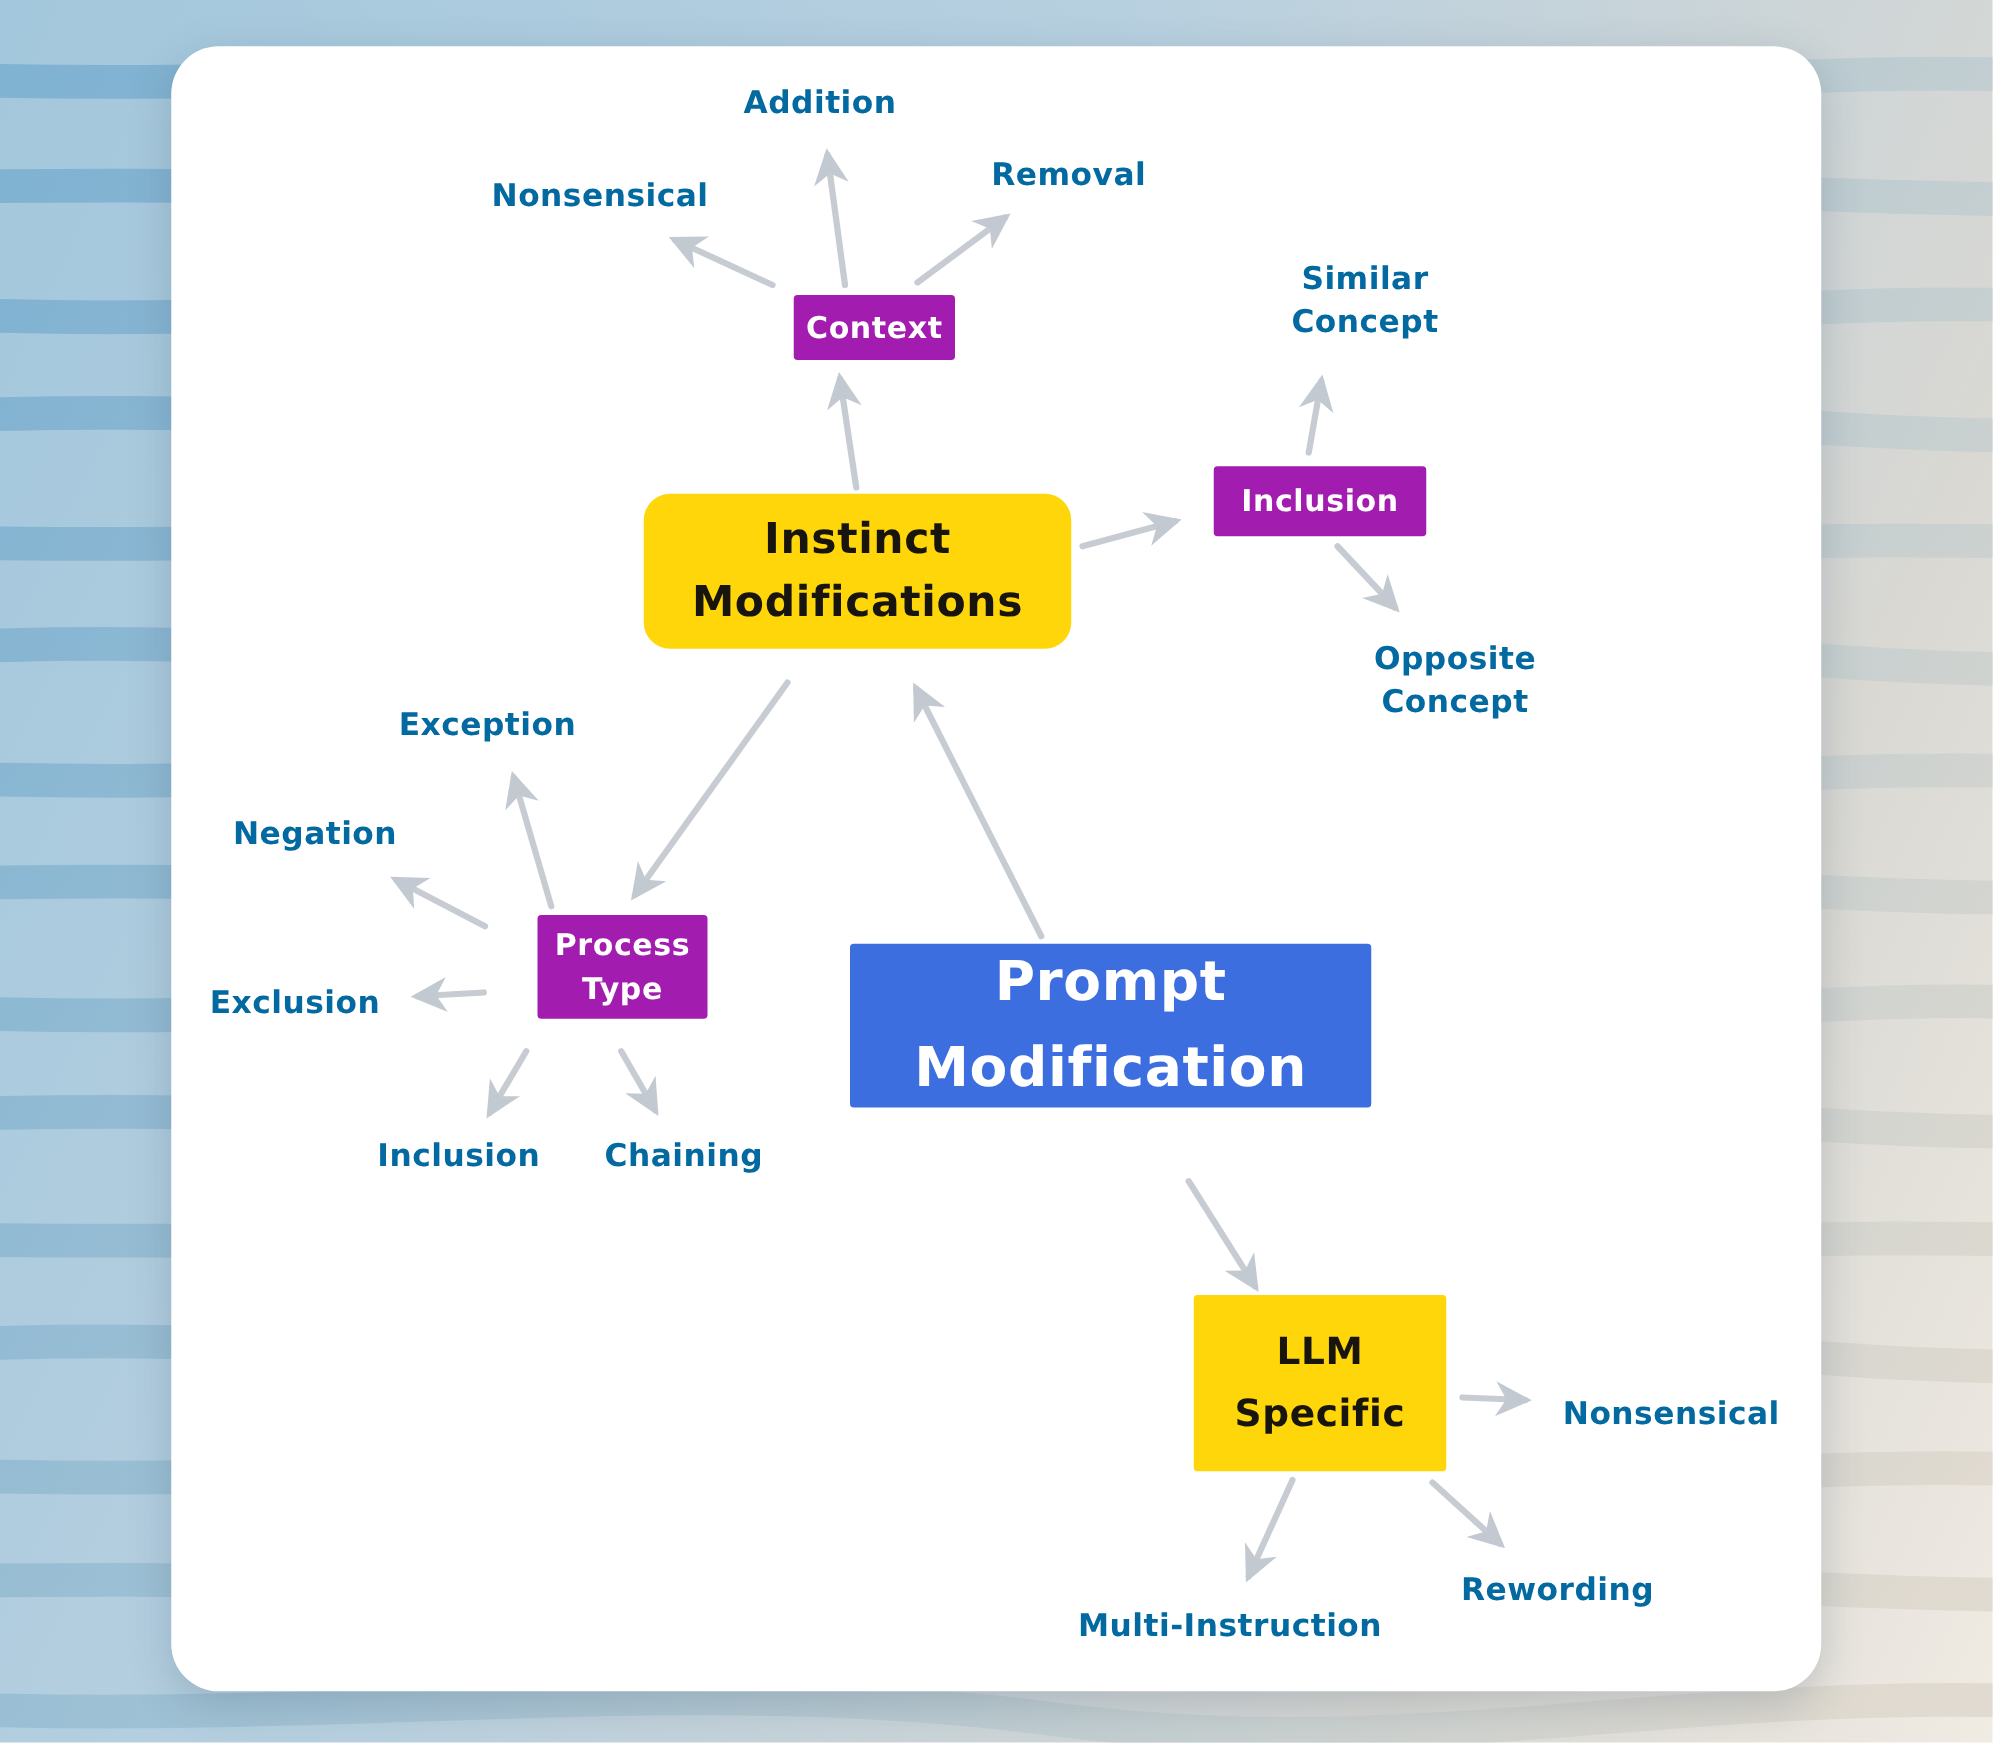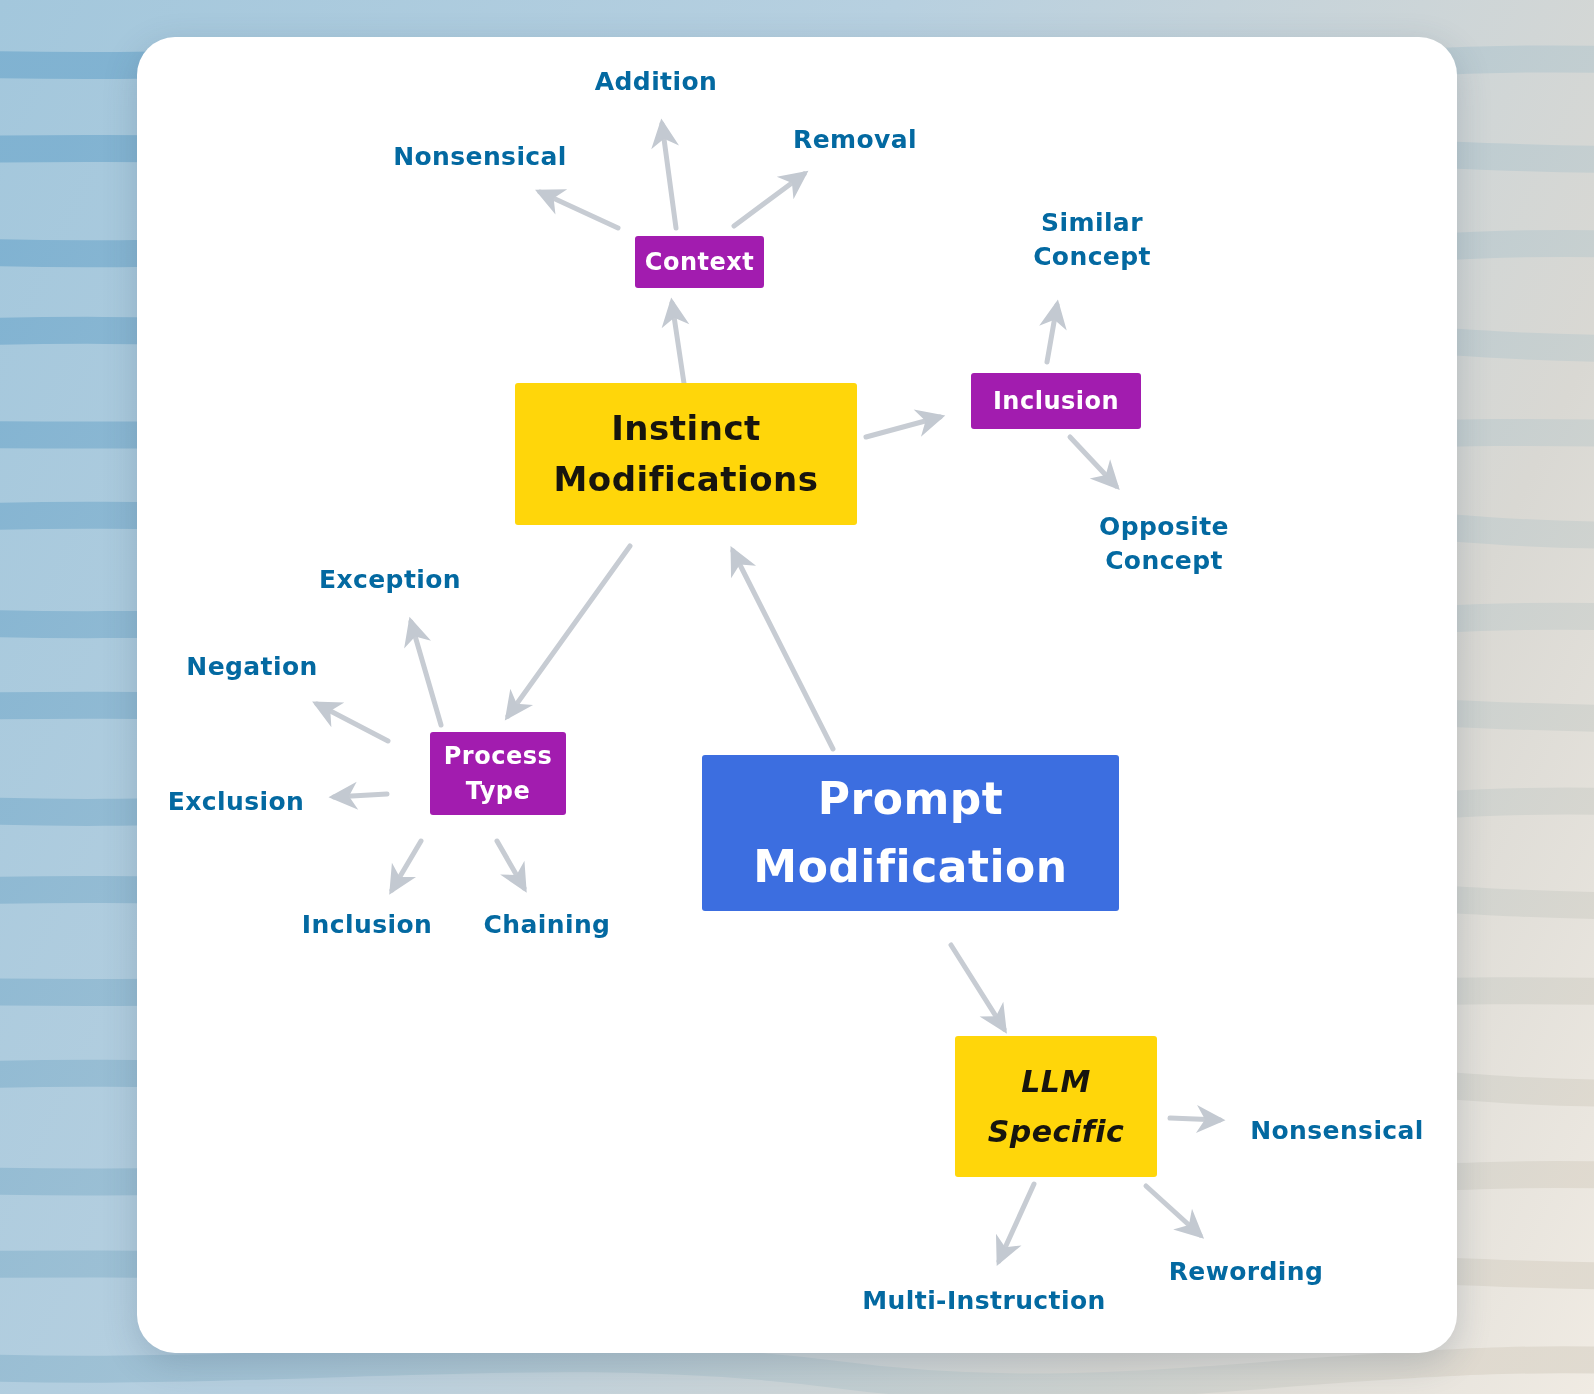--- a/index.html
+++ b/index.html
@@ -19,26 +19,26 @@
   }
   .arrow-layer{position:absolute;left:0;top:0;width:1594px;height:1394px;pointer-events:none;}
   .arrow-layer line{stroke:#c7ccd3;stroke-width:5;stroke-linecap:round;}
   .node{
     position:absolute;display:flex;align-items:center;justify-content:center;
     text-align:center;border-radius:3px;font-weight:700;letter-spacing:.5px;
   }
   .node.orange{background:#a21caf;color:#ffffff;margin-left:18px;}
   .node.yellow{background:#ffd60a;color:#17150e;}
   .node.blue{background:#3c6ee0;color:#ffffff;}
-  #node-prompt   {left:680px;top:755px;width:417px;height:156px;font-size:44px;line-height:1.55;margin-left:22px;}
-  #node-instinct {left:515px;top:383px;width:342px;height:142px;font-size:34px;line-height:1.5;}
+  #node-prompt   {left:680px;top:755px;width:417px;height:131px;font-size:44px;line-height:1.55;}
+  #node-instinct {left:515px;top:395px;width:342px;height:124px;font-size:34px;line-height:1.5;border-radius:21px;}
   #node-context  {left:617px;top:236px;width:129px;height:52px;font-size:24px;}
   #node-similarity{left:953px;top:373px;width:170px;height:56px;font-size:24px;}
   #node-process  {left:412px;top:732px;width:136px;height:83px;font-size:24px;line-height:1.45;}
-  #node-llm      {left:955px;top:1036px;width:202px;height:141px;font-size:30px;line-height:1.65;font-style:italic;}
+  #node-llm      {left:955px;top:1036px;width:202px;height:141px;font-size:30px;line-height:1.65;}
   .leaf{
     position:absolute;transform:translate(-50%,-50%);
     font-size:25px;font-weight:600;color:#0369a1;
     text-align:center;line-height:1.35;white-space:nowrap;letter-spacing:.4px;
   }
   .leaf.wrap{white-space:normal;}
   #leaf-addition          {left:656px;top:82px;}
   #leaf-nonsensical-top   {left:480px;top:157px;}
   #leaf-removal           {left:855px;top:140px;}
   #leaf-similar-concept   {left:1092px;top:240px;width:160px;}

